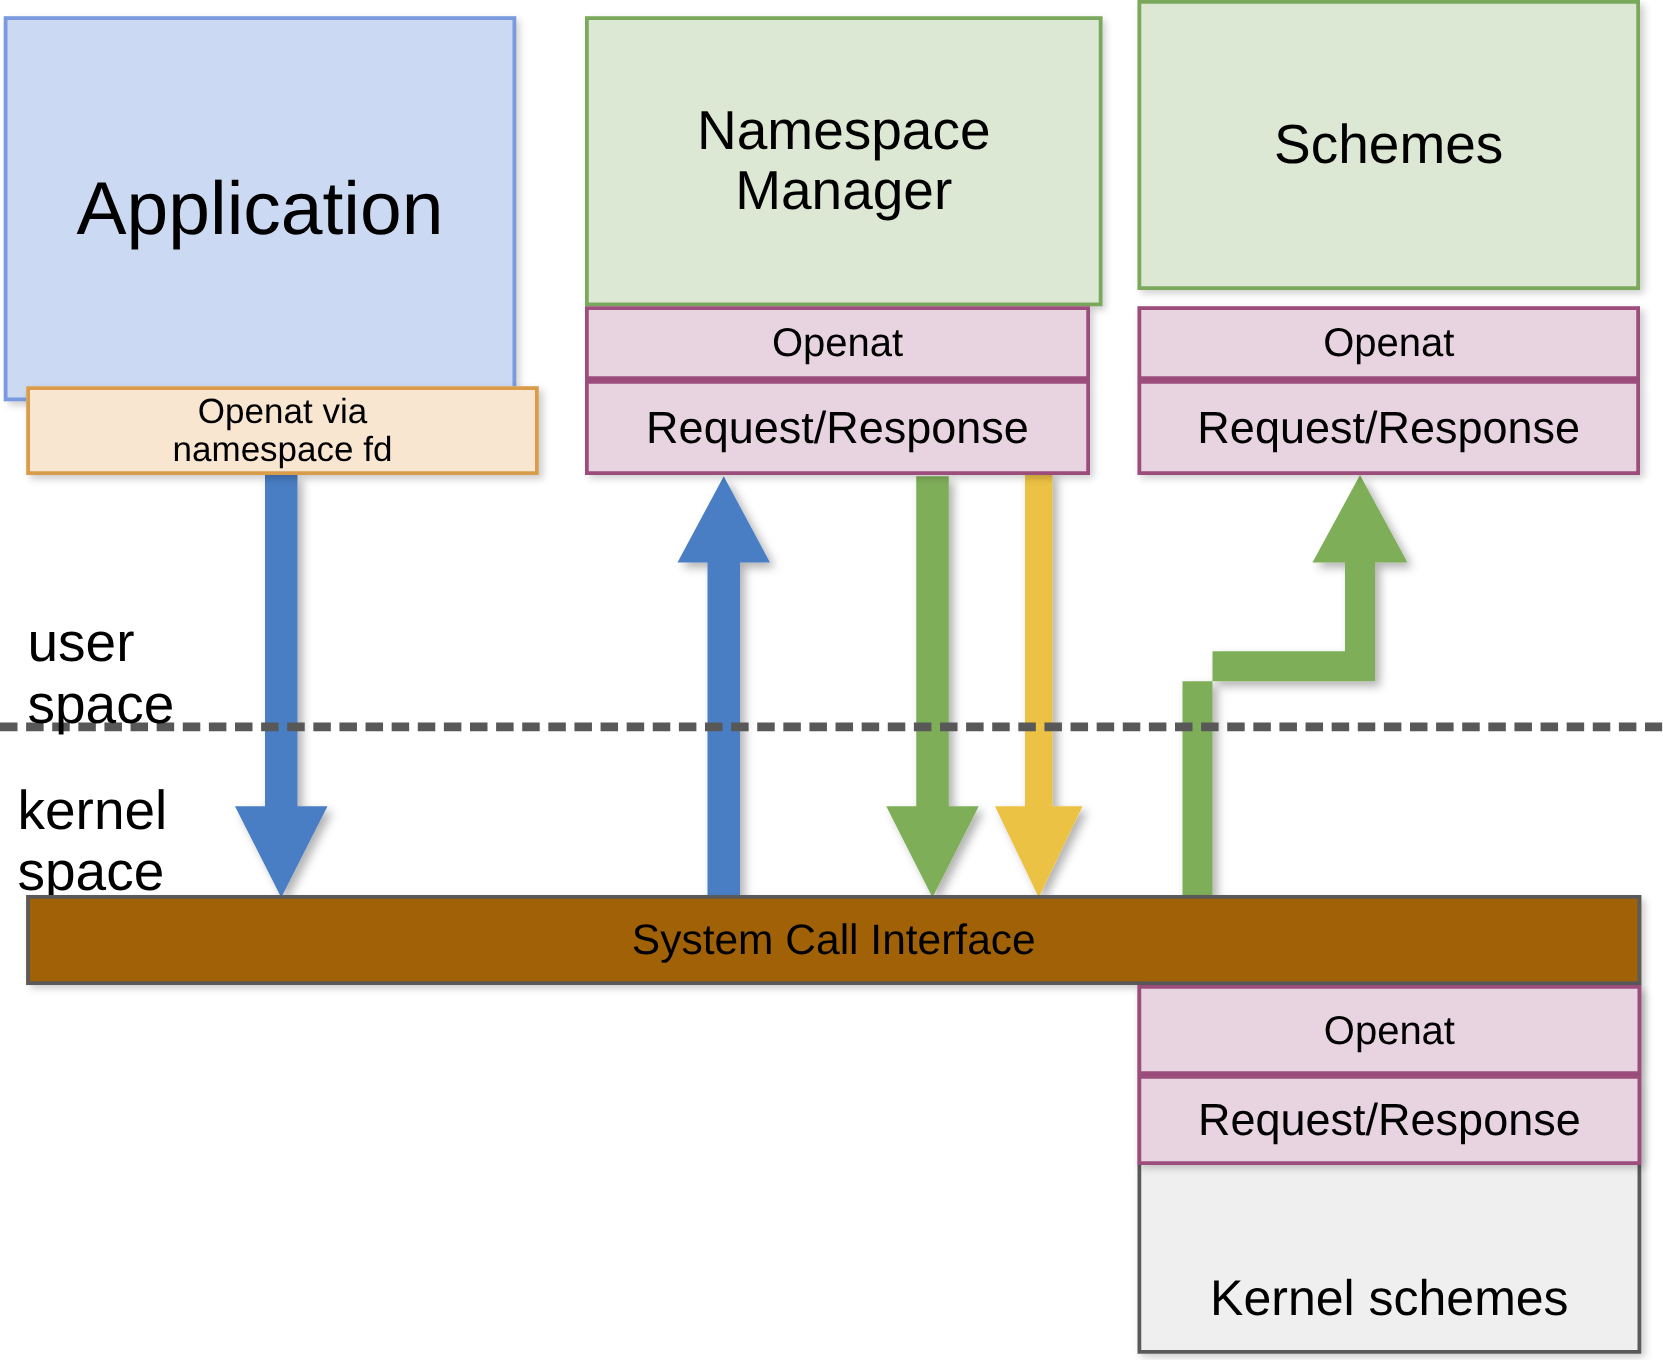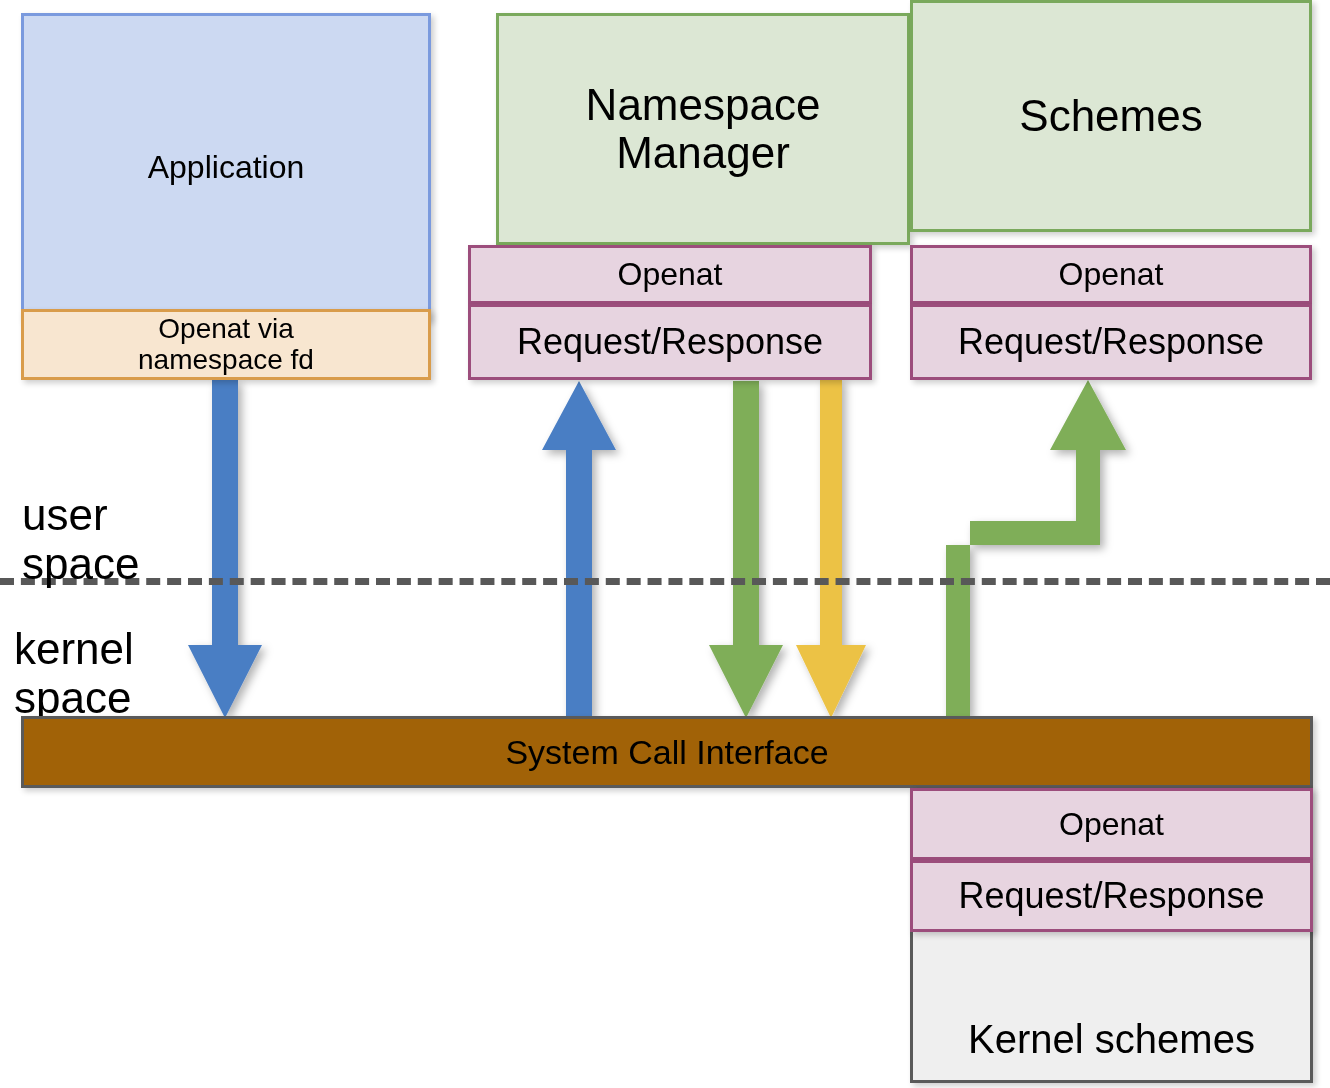--- a/index.html
+++ b/index.html
@@ -34,24 +34,24 @@
   }
 
   .box-blue   { background: #ccd9f2; border: 3px solid #7a9ade; }
   .box-orange { background: #f8e6d0; border: 3px solid #d99c4b; }
   .box-green  { background: #dce7d4; border: 3px solid #7aa95c; }
   .box-pink   { background: #e7d4e0; border: 3px solid #9c4d7c; }
   .box-grey   { background: #efefef; border: 3px solid #5a5a5a; }
   .box-grey-light { background: #a16207; border: 3px solid #5a5a5a; }
 
   
-  #app-box        { left: 21px;  top: 13px;  width: 410px; height: 308px; font-size: 32px; }
+  #app-box        { left: 3px;  top: 13px;  width: 410px; height: 308px; font-size: 60px; }
   #app-openat-box { left: 21px;  top: 309px; width: 410px; height: 71px;  font-size: 28px; }
 
-  #nsmgr-box          { left: 468px; top: 13px;  width: 414px; height: 232px; font-size: 44px; margin-left: 28px; }
+  #nsmgr-box          { left: 468px; top: 13px;  width: 414px; height: 232px; font-size: 44px; }
   #nsmgr-openat-box   { left: 468px; top: 245px; width: 404px; height: 59px;  font-size: 32px; }
   #nsmgr-reqresp-box  { left: 468px; top: 304px; width: 404px; height: 76px;  font-size: 36px; }
 
   #schemes-box         { left: 910px; top: 0;  width: 402px; height: 232px; font-size: 44px; }
   #schemes-openat-box  { left: 910px; top: 245px; width: 402px; height: 59px;  font-size: 32px; }
   #schemes-reqresp-box { left: 910px; top: 304px; width: 402px; height: 76px;  font-size: 36px; }
 
   
   #syscall-box     { left: 21px;  top: 716px;  width: 1292px; height: 72px;  font-size: 34px; }
   #microkernel-box { left: 21px;  top: 788px;  width: 889px;  height: 288px; font-size: 44px; }

